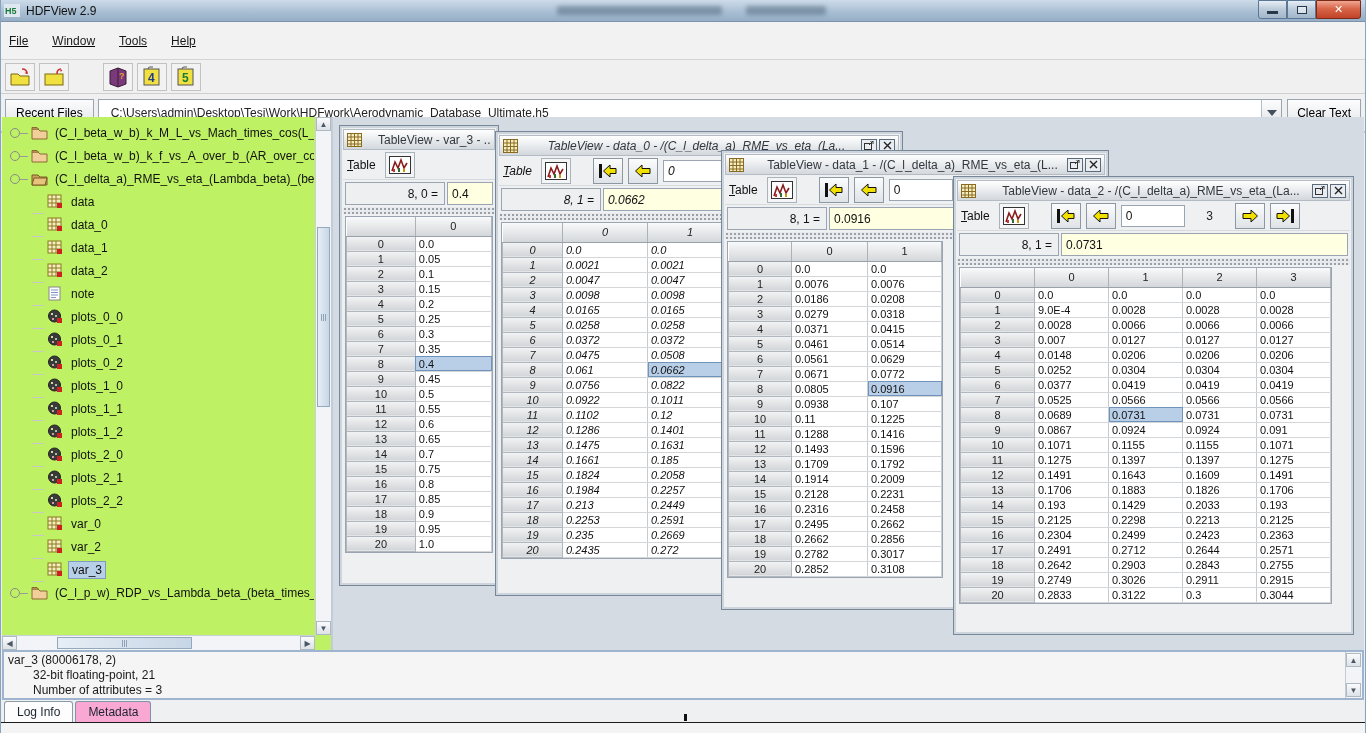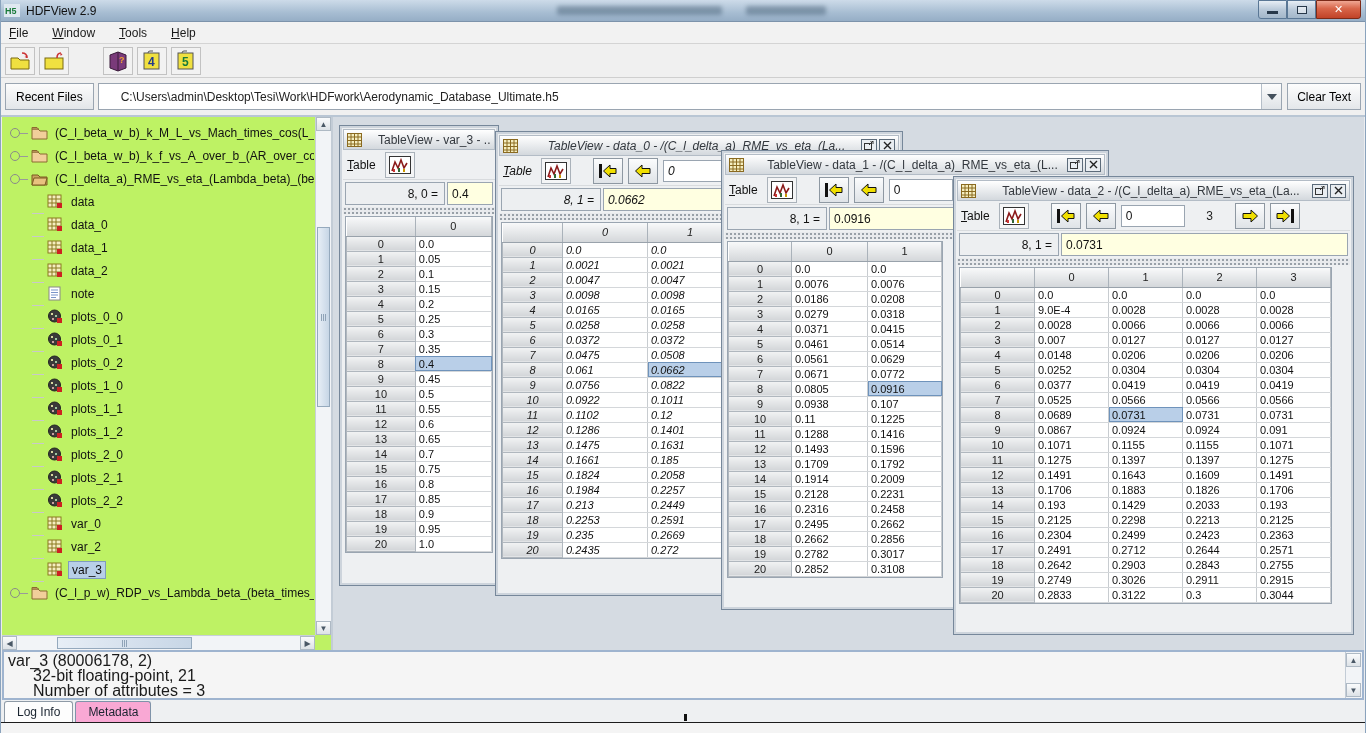--- a/index.html
+++ b/index.html
@@ -13,31 +13,31 @@
   .hdf-logo { width:16px; height:13px; margin-left:3px; }
   .tb-artifact { position:absolute; height:9px; top:6px; background:rgba(45,70,95,.38); filter:blur(2px); border-radius:2px; }
   .win-controls { position:absolute; right:4px; top:0; display:flex; height:20px; }
   .wc-btn { width:29px; height:19px; border:1px solid #5a7795; background:linear-gradient(#e7eef5,#b9c9d9 50%,#a3b7ca); display:flex; align-items:center; justify-content:center; color:#1c2c3c; font-size:10px; }
   .wc-btn.min { border-radius:0 0 0 3px; }
   .wc-btn.close { width:45px; background:linear-gradient(#f0a793,#d86549 45%,#c14328); border-color:#7c2a18; color:#fff; border-radius:0 0 3px 0; font-size:11px; }
   .wc-glyph-min { width:11px; height:3px; background:#27384a; margin-top:6px; }
   .wc-glyph-max { width:10px; height:8px; border:1px solid #27384a; background:rgba(255,255,255,.5); }
 
   
-  .menubar { height:22px; background:#f2f2f2; border-bottom:1px solid #d4d4d4; display:flex; align-items:center; padding-left:8px; gap:24px; }
+  .menubar { height:38px; background:#f2f2f2; border-bottom:1px solid #d4d4d4; display:flex; align-items:center; padding-left:8px; gap:24px;text-decoration:underline; }
   .menu-item { color:#1a1a1a; cursor:default; }
   .toolbar { height:34px; background:#f0f0f0; border-bottom:1px solid #cfcfcf; display:flex; align-items:center; padding-left:4px; gap:4px; }
   .tool-btn { width:30px; height:28px; border:1px solid #c2c2c2; background:#f2f2f2; display:flex; align-items:center; justify-content:center; }
   .tool-gap { width:26px; }
 
   
   .recentbar { height:39px; background:#f0f0f0; border-bottom:2px solid #b9c6d4; display:flex; align-items:center; padding:0 4px; }
   .recent-btn { height:27px; padding:0 10px; border:1px solid #9aa5b1; background:linear-gradient(#fcfcfc,#e3e6e9); display:flex; align-items:center; }
   .path-combo { flex:1; height:27px; margin-left:4px; border:1px solid #9aa5b1; background:#fff; display:flex; align-items:center; position:relative; }
-  .path-text { padding-left:22px; color:#222; white-space:nowrap; overflow:hidden; }
+  .path-text { padding-left:12px; color:#222; white-space:nowrap; overflow:hidden; }
   .combo-arrow { position:absolute; right:0; top:0; width:20px; height:25px; border-left:1px solid #b5bec8; background:linear-gradient(#fdfdfd,#dfe3e7); display:flex; align-items:center; justify-content:center; }
   .combo-arrow:after { content:""; border:5px solid transparent; border-top:6px solid #44505c; margin-top:5px; }
   .clear-btn { height:27px; margin-left:5px; padding:0 9px; border:1px solid #9aa5b1; background:linear-gradient(#fdfdfd,#e4e7ea); display:flex; align-items:center; white-space:nowrap; }
 
   
   .main { position:absolute; top:117px; left:1px; right:1px; bottom:83px; display:flex; }
   .tree-panel { width:331px; background:#bef264; border-right:2px solid #c3ccd6; position:relative; overflow:hidden; }
   .tree-viewport { position:absolute; inset:4px 17px 16px 2px; overflow:hidden; }
   .tree-row { height:23px; display:flex; align-items:center; white-space:nowrap; }
   .tree-knob { width:10px; height:10px; border:1px solid #8a8a8a; border-radius:50%; margin-left:6px; position:relative; flex:0 0 auto; }
@@ -72,21 +72,21 @@
   .dotted-strip { height:7px; background-image:radial-gradient(#98a0a8 .8px, transparent 1px); background-size:4px 4px; background-color:#e8eaed; flex:0 0 auto; }
   .table-wrap { margin:2px; border:1px solid #9aa5b1; background:#fff; align-self:flex-start; }
   table.dt { border-collapse:collapse; font-size:11px; table-layout:fixed; }
   .dt th { height:19px; background:linear-gradient(#f8f9fa,#d4d7da); border-right:1px solid #aab2ba; border-bottom:1px solid #99a2ab; font-weight:normal; color:#222; }
   .dt td.rowhdr { height:15px; background:linear-gradient(#f2f3f4,#d2d5d8); border:1px solid #b0b7be; text-align:center; color:#222; }
   .dt td.cell { height:15px; background:#fff; border-right:1px solid #c8ccd0; border-bottom:1px solid #d4d7da; padding-left:3px; color:#111; overflow:hidden; white-space:nowrap; }
   .dt td.cell.sel { background:#b9cfe8; outline:1px solid #6f93bb; outline-offset:-1px; }
 
   
   .status-panel { position:absolute; left:1px; right:1px; bottom:33px; height:50px; border:2px solid #9fb4cf; background:#f5f5f5; overflow:hidden; }
-  .status-lines { position:absolute; inset:1px 18px 1px 3px; overflow:hidden; font-size:16px; color:#1a1a1a; line-height:15px; }
+  .status-lines { position:absolute; inset:1px 18px 1px 3px; overflow:hidden; font-size:12px; color:#1a1a1a; line-height:15px; }
   .status-lines .l1 { padding-left:1px; }
   .status-lines .l2, .status-lines .l3 { padding-left:26px; }
   .status-scroll { position:absolute; right:0; top:0; bottom:0; width:17px; border-left:1px solid #c3ccd6; background:#f2f4f7; }
   .tabrow { position:absolute; left:1px; right:1px; bottom:11px; height:22px; background:#eef0f2; display:flex; align-items:flex-end; padding-left:2px; }
   .tab { height:21px; padding:3px 12px 2px; border:1px solid #8e9aa6; border-bottom:none; margin-right:2px; border-radius:3px 3px 0 0; color:#1a2430; }
   .tab.unselected { background:#fdfdfd; }
   .tab.selected { background:#f9a8d4; border-color:#7f93a9; }
   .bottom-strip { position:absolute; left:0; right:0; bottom:0; height:11px; background:#f4f4f4; border-top:1px solid #1c1c1c; }
   .caret-mark { position:absolute; left:683px; bottom:12px; width:3px; height:7px; background:#111; }
 </style>

